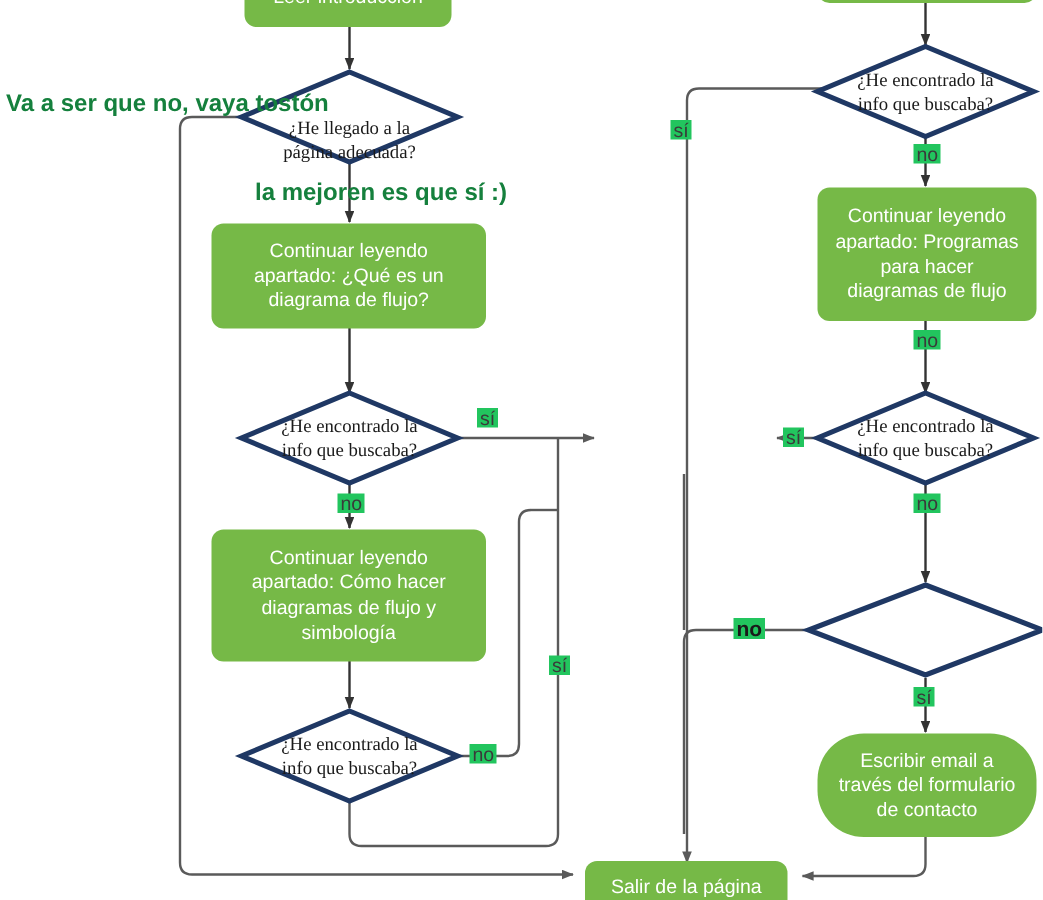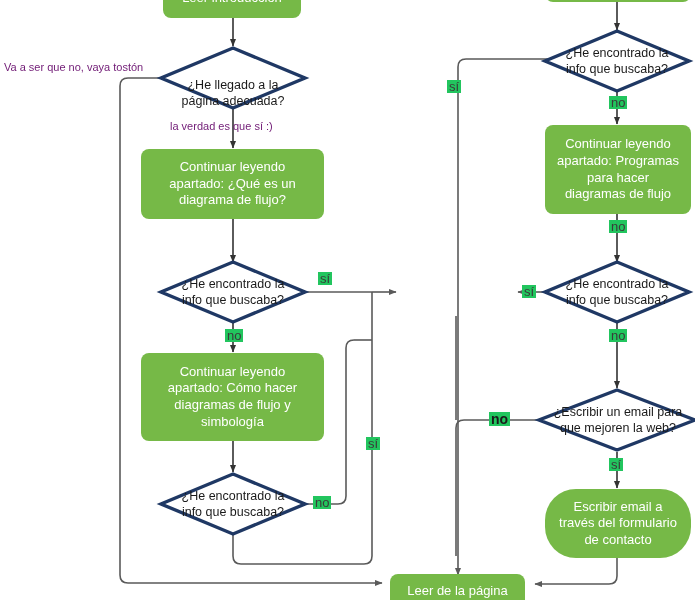--- a/index.html
+++ b/index.html
@@ -43,39 +43,40 @@
     box-sizing: border-box;
     display: flex;
     align-items: center;
     justify-content: center;
     text-align: center;
     color: #1a1a1a;
     font-size: 12.5px;
     line-height: 1.3;
     white-space: pre-line;
     pointer-events: none;
+    font-family: Liberation Serif, serif;
   }
   .edge-label {
     position: absolute;
     color: #3a3a3a;
     font-size: 13px;
     background: #22c55e;
     padding: 0 2px;
     white-space: nowrap;
     line-height: 1;
   }
   .edge-label.bold {
     font-weight: bold;
     color: #1a1a1a;
   }
   .note-label {
     position: absolute;
-    color: #701a75;
-    font-size: 11px;
-    font-weight: normal;
+    color: #15803d;
+    font-size: 16px;
+    font-weight: bold;
     white-space: nowrap;
     line-height: 1;
   }
 </style>
 </head>
 <body>
 
 <div id="canvas">
 
   <svg class="layer" viewBox="0 0 695 600" xmlns="http://www.w3.org/2000/svg">
@@ -181,21 +182,21 @@
 diagramas de flujo</span>
   </div>
 
   <div class="node-box" style="left:545px; top:489px; width:146px; height:69px;border-radius:31px;">
     <span>Escribir email a
 través del formulario
 de contacto</span>
   </div>
 
   <div class="node-box" style="left:390px; top:574px; width:135px; height:34px;">
-    <span>Leer de la página</span>
+    <span>Salir de la página</span>
   </div>
 
   <div class="node-diamond-label" style="left:165px; top:56px; width:136px; height:44px;margin-top:15px;">
     <span>¿He llegado a la
 página adecuada?</span>
   </div>
 
   <div class="node-diamond-label" style="left:165px; top:270px; width:136px; height:44px;">
     <span>¿He encontrado la
 info que buscaba?</span>
@@ -209,31 +210,27 @@
   <div class="node-diamond-label" style="left:549px; top:39px; width:136px; height:44px;">
     <span>¿He encontrado la
 info que buscaba?</span>
   </div>
 
   <div class="node-diamond-label" style="left:549px; top:270px; width:136px; height:44px;">
     <span>¿He encontrado la
 info que buscaba?</span>
   </div>
 
-  <div class="node-diamond-label" style="left:543px; top:398px; width:150px; height:44px;">
-    <span>¿Escribir un email para
-que mejoren la web?</span>
-  </div>
 
   <div class="note-label" style="left:4px; top:62px;">
     <span>Va a ser que no, vaya tostón</span>
   </div>
 
   <div class="note-label" style="left:170px; top:121px;">
-    <span>la verdad es que sí :)</span>
+    <span>la mejoren es que sí :)</span>
   </div>
 
   <div class="edge-label" style="left:318px; top:272px;">
     <span>sí</span>
   </div>
 
   <div class="edge-label" style="left:225px; top:329px;">
     <span>no</span>
   </div>
 

